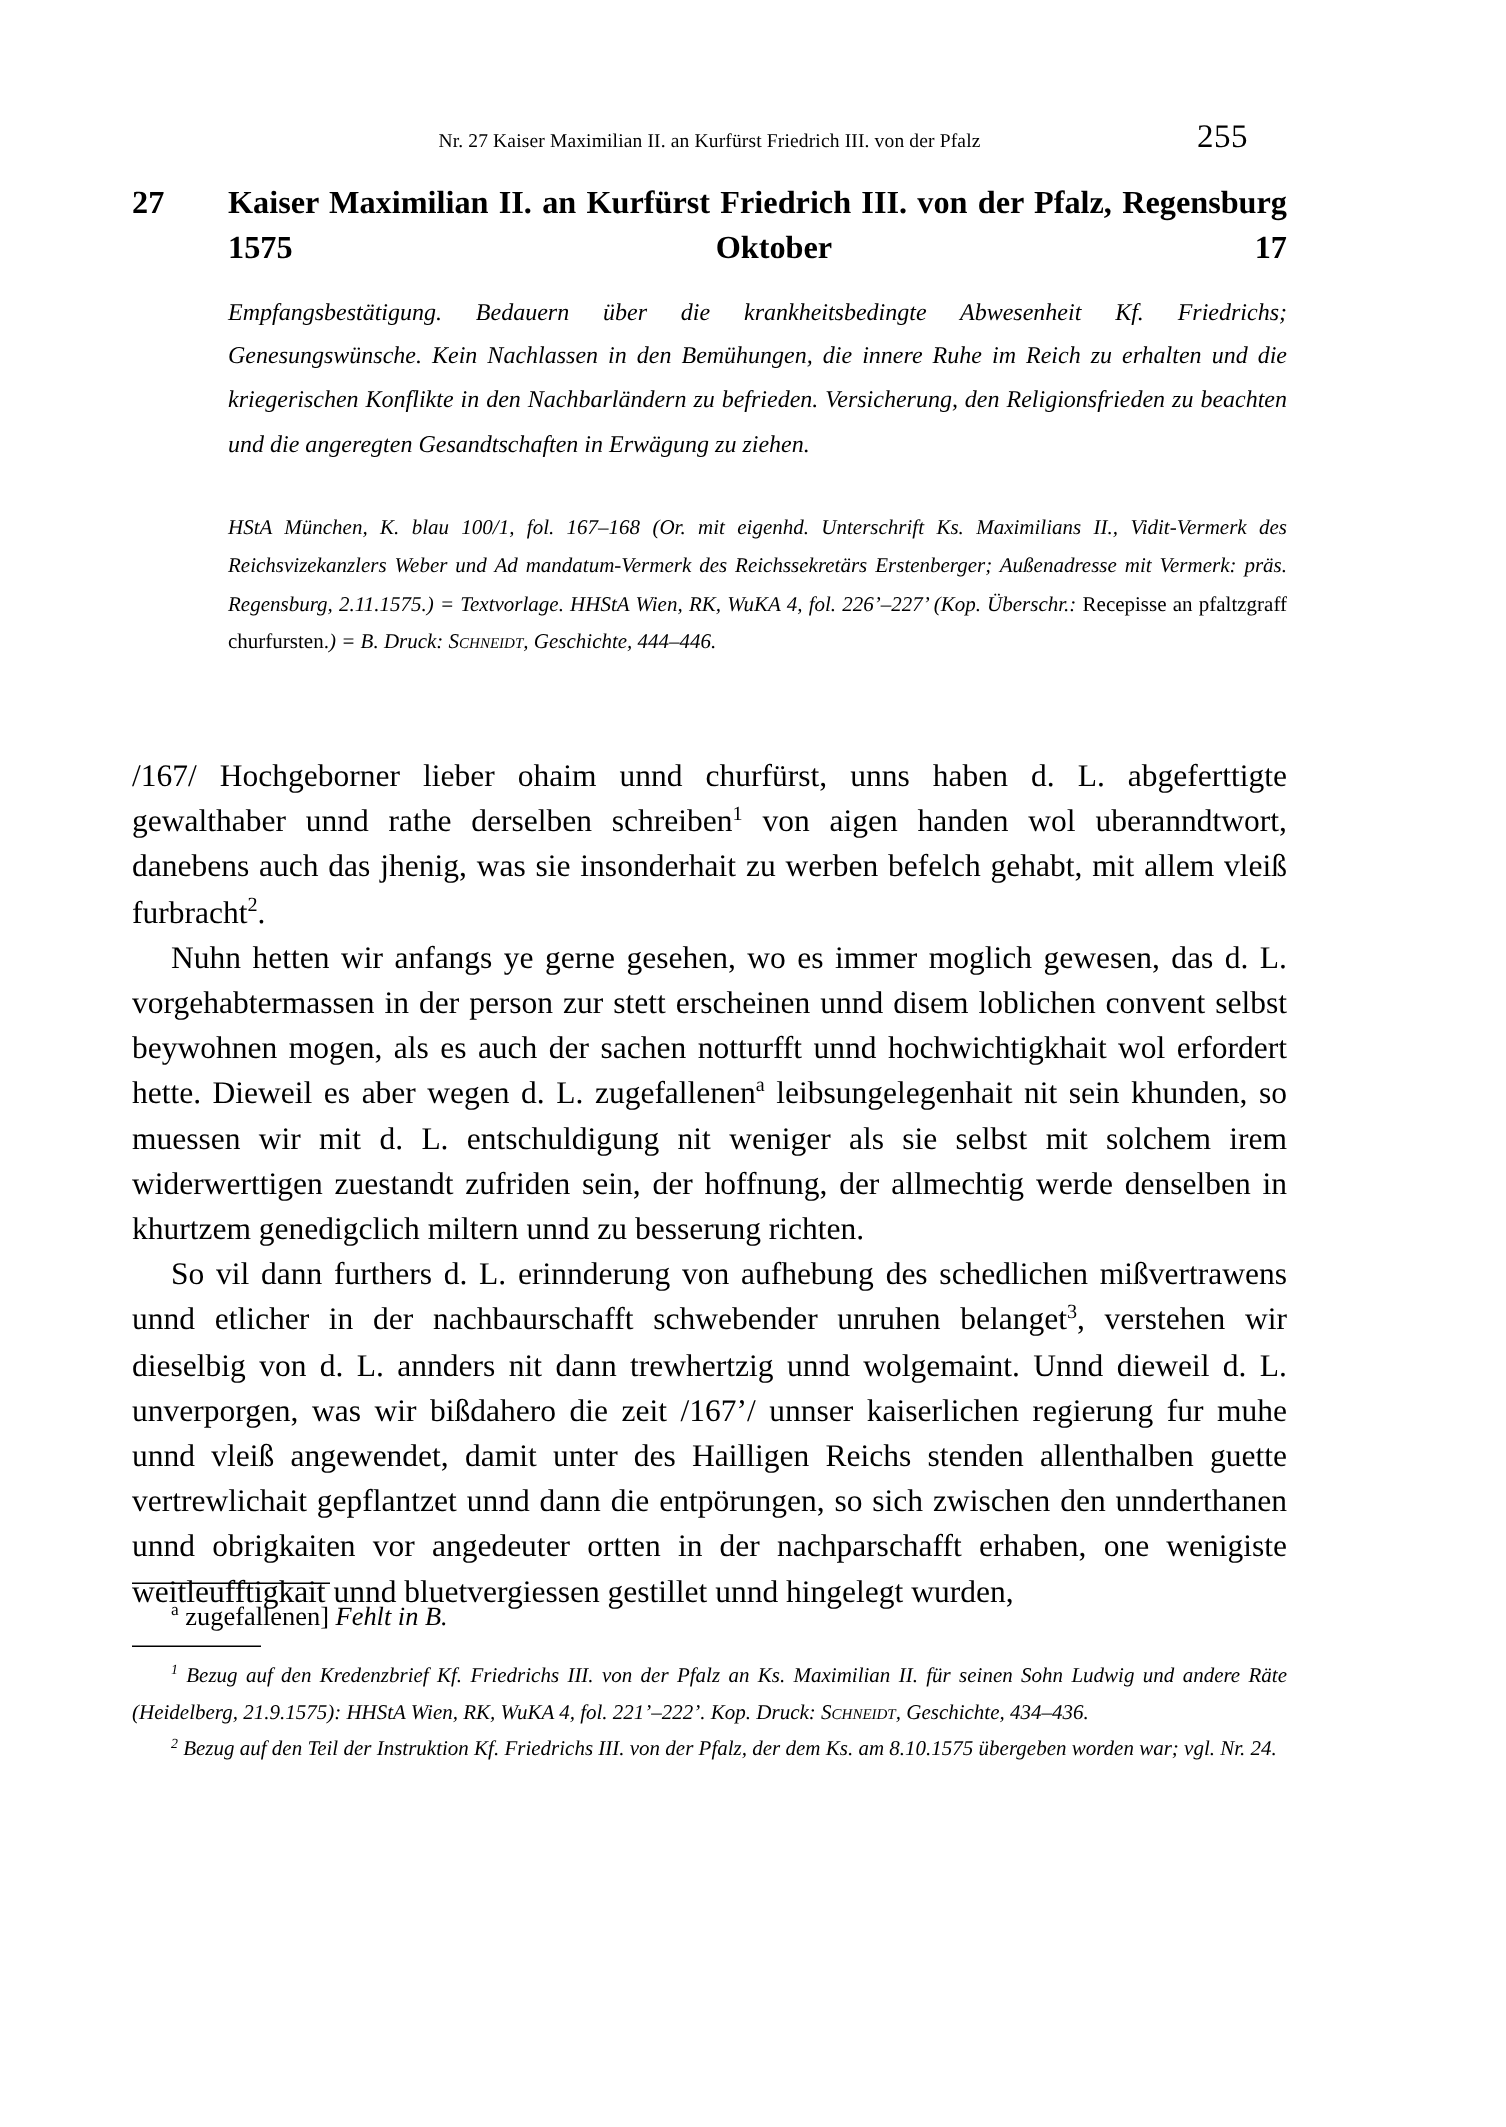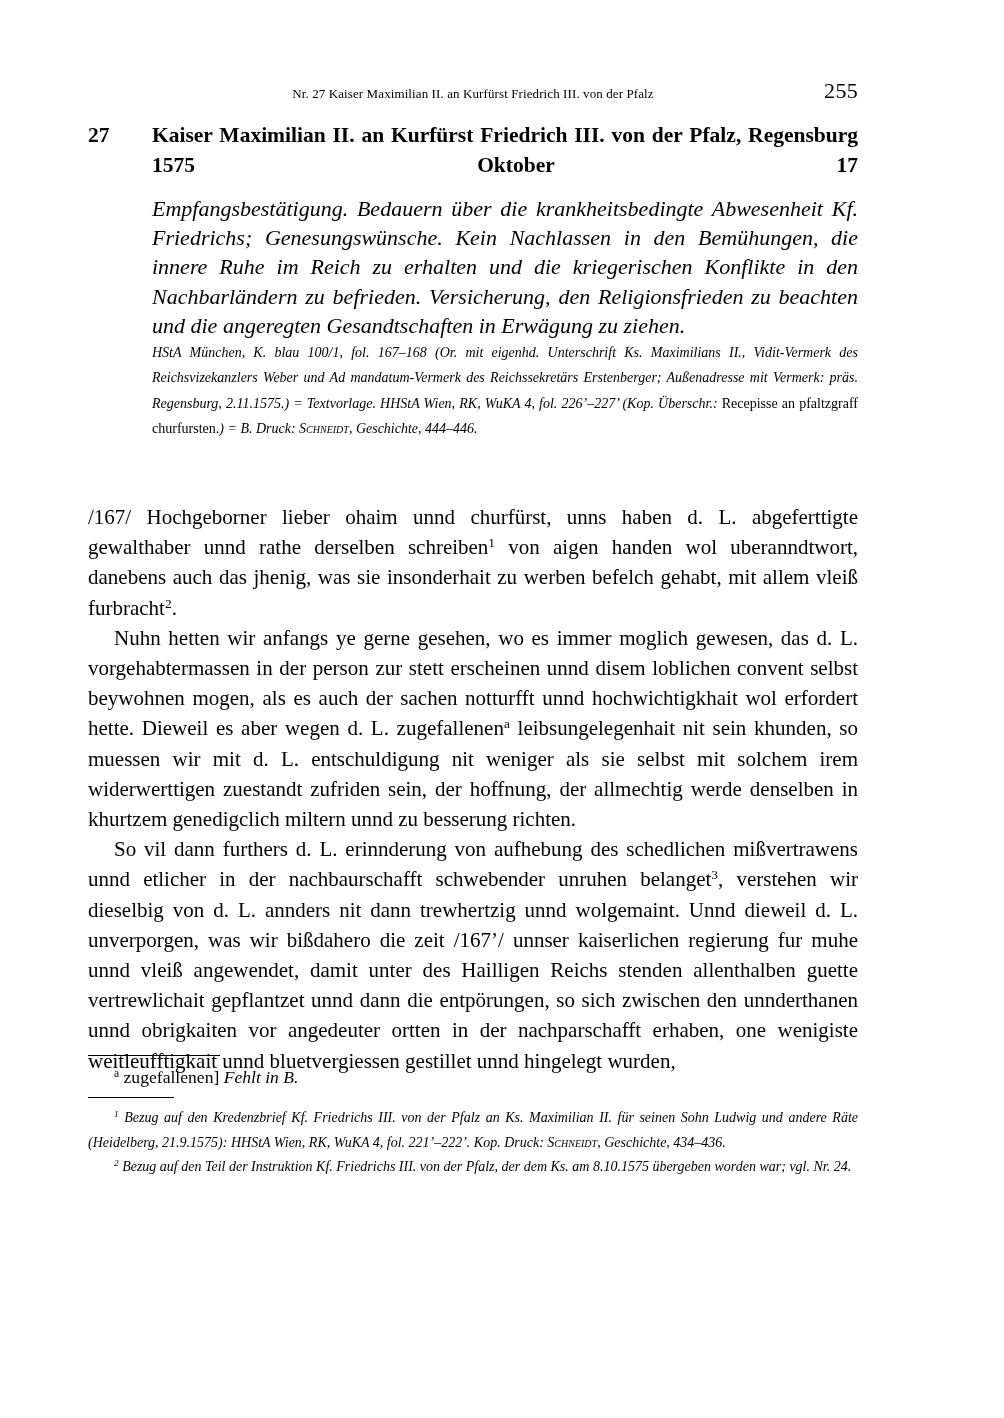--- a/index.html
+++ b/index.html
@@ -38,21 +38,21 @@
     flex: 1;
     text-align: center;
     font-size: 13px;
     letter-spacing: 0.1px;
     white-space: nowrap;
     padding-left: 60px;
   }
   .runhead-pageno {
     font-size: 22px;
     width: 60px;
-    text-align: right;
+    text-align: left;
     letter-spacing: 0.3px;
   }
 
   
   .doc-heading {
     position: absolute;
     left: 88px;
     top: 120px;
     width: 770px;
     font-weight: bold;
@@ -77,21 +77,21 @@
     width: 100%;
   }
 
   
   .regest {
     position: absolute;
     left: 152px;
     top: 194px;
     width: 706px;
     font-style: italic;
-    font-size: 22px;
+    font-size: 16px;
     line-height: 29.2px;
     text-align: justify;
     text-justify: inter-word;
     hyphens: manual;
   }
 
   
   .refblock {
     position: absolute;
     left: 152px;

